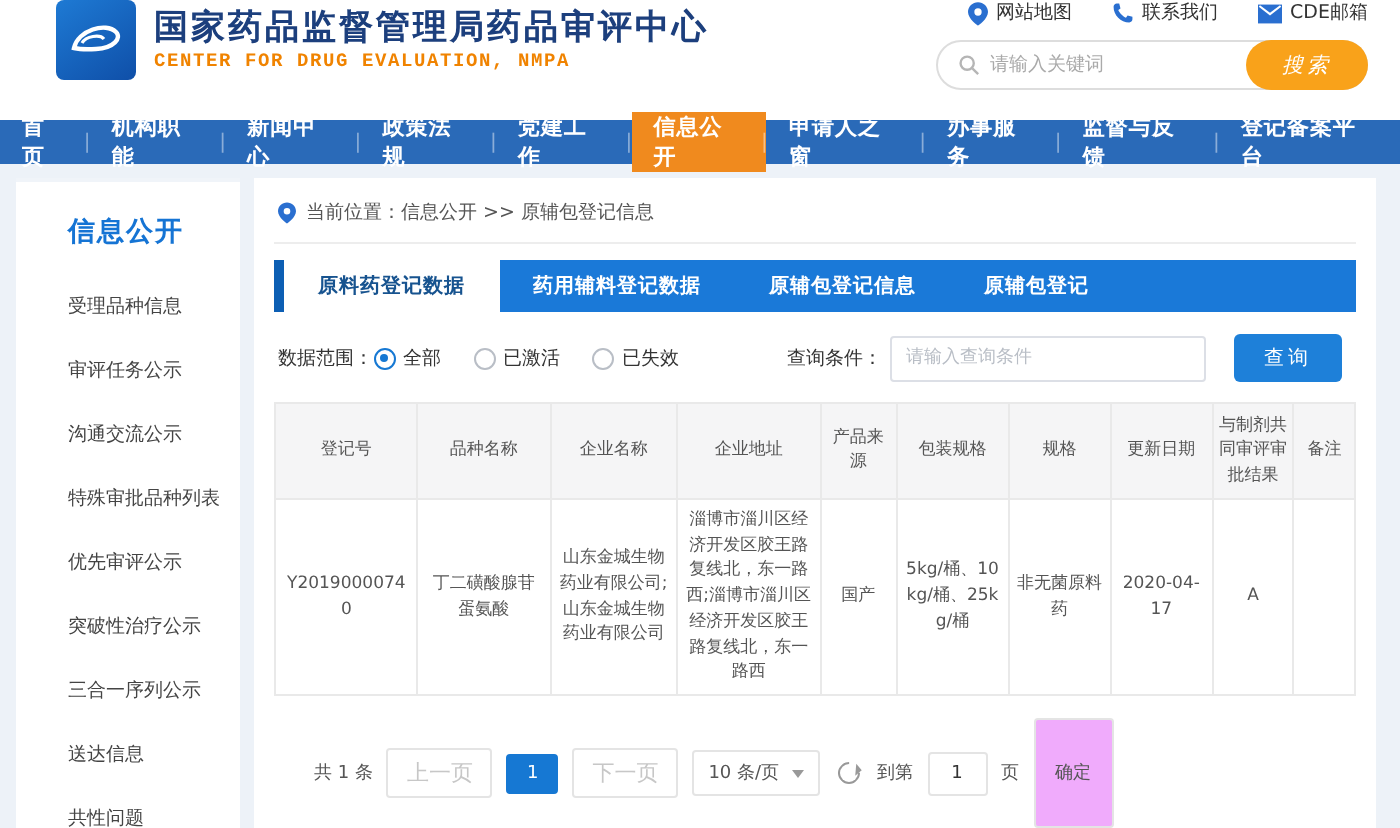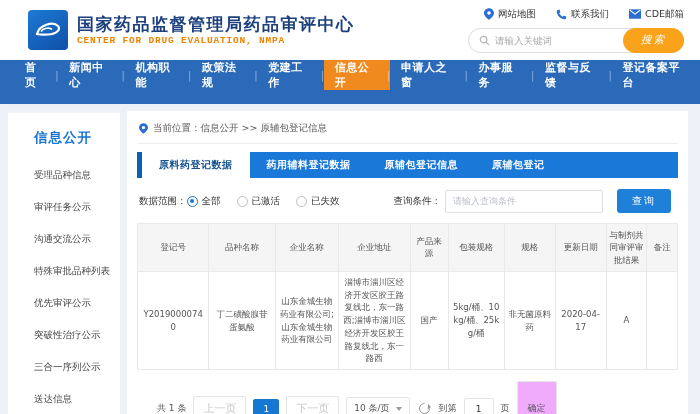--- a/index.html
+++ b/index.html
@@ -1,34 +1,34 @@
 <!DOCTYPE html>
 <html><head>
 <meta charset="utf-8">
 <style>
   * { margin:0; padding:0; box-sizing:border-box; }
   html,body { width:700px; height:414px; overflow:hidden; }
   body { font-family:"DejaVu Sans","Liberation Sans",sans-serif; background:#edf2f8; }
 
   
-  .header { height:60px; background:#fff; display:flex; align-items:center; justify-content:space-between; padding:0 12px 0 28px; }
+  .header { height:60px; background:#fff; display:flex; align-items:flex-start; justify-content:space-between; padding:0 12px 0 28px; }
   .brand { display:flex; align-items:center; gap:9px; }
   .logo { width:40px; height:40px; border-radius:4px; background:linear-gradient(145deg,#1e7ad4,#0f4fa8); display:flex; align-items:center; justify-content:center; flex:0 0 auto; }
   .brand-text .cn { font-size:17px; font-weight:bold; color:#1c3f7d; letter-spacing:1.5px; line-height:1.25; }
   .brand-text .en { font-size:9.5px; font-weight:bold; color:#f08300; letter-spacing:.8px;font-family:Liberation Mono, monospace; }
   .header-right { display:flex; flex-direction:column; align-items:flex-end; gap:7px; padding-right:4px; }
   .quick-links { display:flex; gap:20px; font-size:9.5px; color:#333; }
   .quick-link { display:flex; align-items:center; gap:4px; cursor:pointer; }
   .search-bar { position:relative; width:216px; height:25px; border:1px solid #ddd; border-radius:14px; background:#fff; display:flex; align-items:center; padding-left:10px; gap:5px; }
   .search-bar input { border:none; outline:none; font-size:9.5px; width:120px; color:#333; font-family:inherit; }
   .search-bar input::placeholder { color:#aaa; }
   .search-btn { position:absolute; right:-1px; top:-1px; height:25px; padding:0 18px; background:#f9a21a; color:#fff; font-size:10.5px; border:none; border-radius:14px; letter-spacing:2px; cursor:pointer; font-family:inherit;font-style:italic; }
 
   
-  .nav { height:44px; background:#2a6ab8; display:flex; align-items:flex-start; padding-left:14px; }
+  .nav { height:22px; background:#2a6ab8; display:flex; align-items:center; padding-left:0; }
   .nav-item { display:flex; align-items:center; padding:0 11px; color:#fff; font-size:11px; font-weight:bold; cursor:pointer; position:relative; letter-spacing:.5px; }
   .nav-item + .nav-item::before { content:"|"; position:absolute; left:-3px; color:rgba(255,255,255,.45); font-weight:normal; font-size:10px; }
   .nav-item.active { background:#f08a1e; }
 
   
   .body-wrap { display:flex; gap:7px; padding:7px 12px 0 8px; align-items:flex-start; }
   .sidebar { width:112px; background:#fff; min-height:319px; padding-top:8px; border-top:2px solid #f0f4f9; }
   .sidebar-title { color:#1574d4; font-weight:bold; font-size:13.5px; padding:8px 0 12px 26px; letter-spacing:1px; }
   .side-item { font-size:9.5px; color:#444; padding:9.5px 0 9.5px 26px; cursor:pointer; }
 
@@ -118,22 +118,22 @@
           <line x1="7.8" y1="7.8" x2="11" y2="11" stroke="#b5b5b5" stroke-width="1.3"></line>
         </svg>
       <input type="text" placeholder="请输入关键词" style="">
       <button class="search-btn">搜索</button>
     </div>
   </div>
 </div>
 
 <div class="nav">
   <div class="nav-item">首页</div>
+  <div class="nav-item">机构职能</div>
   <div class="nav-item">新闻中心</div>
-  <div class="nav-item">机构职能</div>
   <div class="nav-item">政策法规</div>
   <div class="nav-item">党建工作</div>
   <div class="nav-item active">信息公开</div>
   <div class="nav-item">申请人之窗</div>
   <div class="nav-item">办事服务</div>
   <div class="nav-item">监督与反馈</div>
   <div class="nav-item">登记备案平台</div>
 </div>
 
 <div class="body-wrap">

